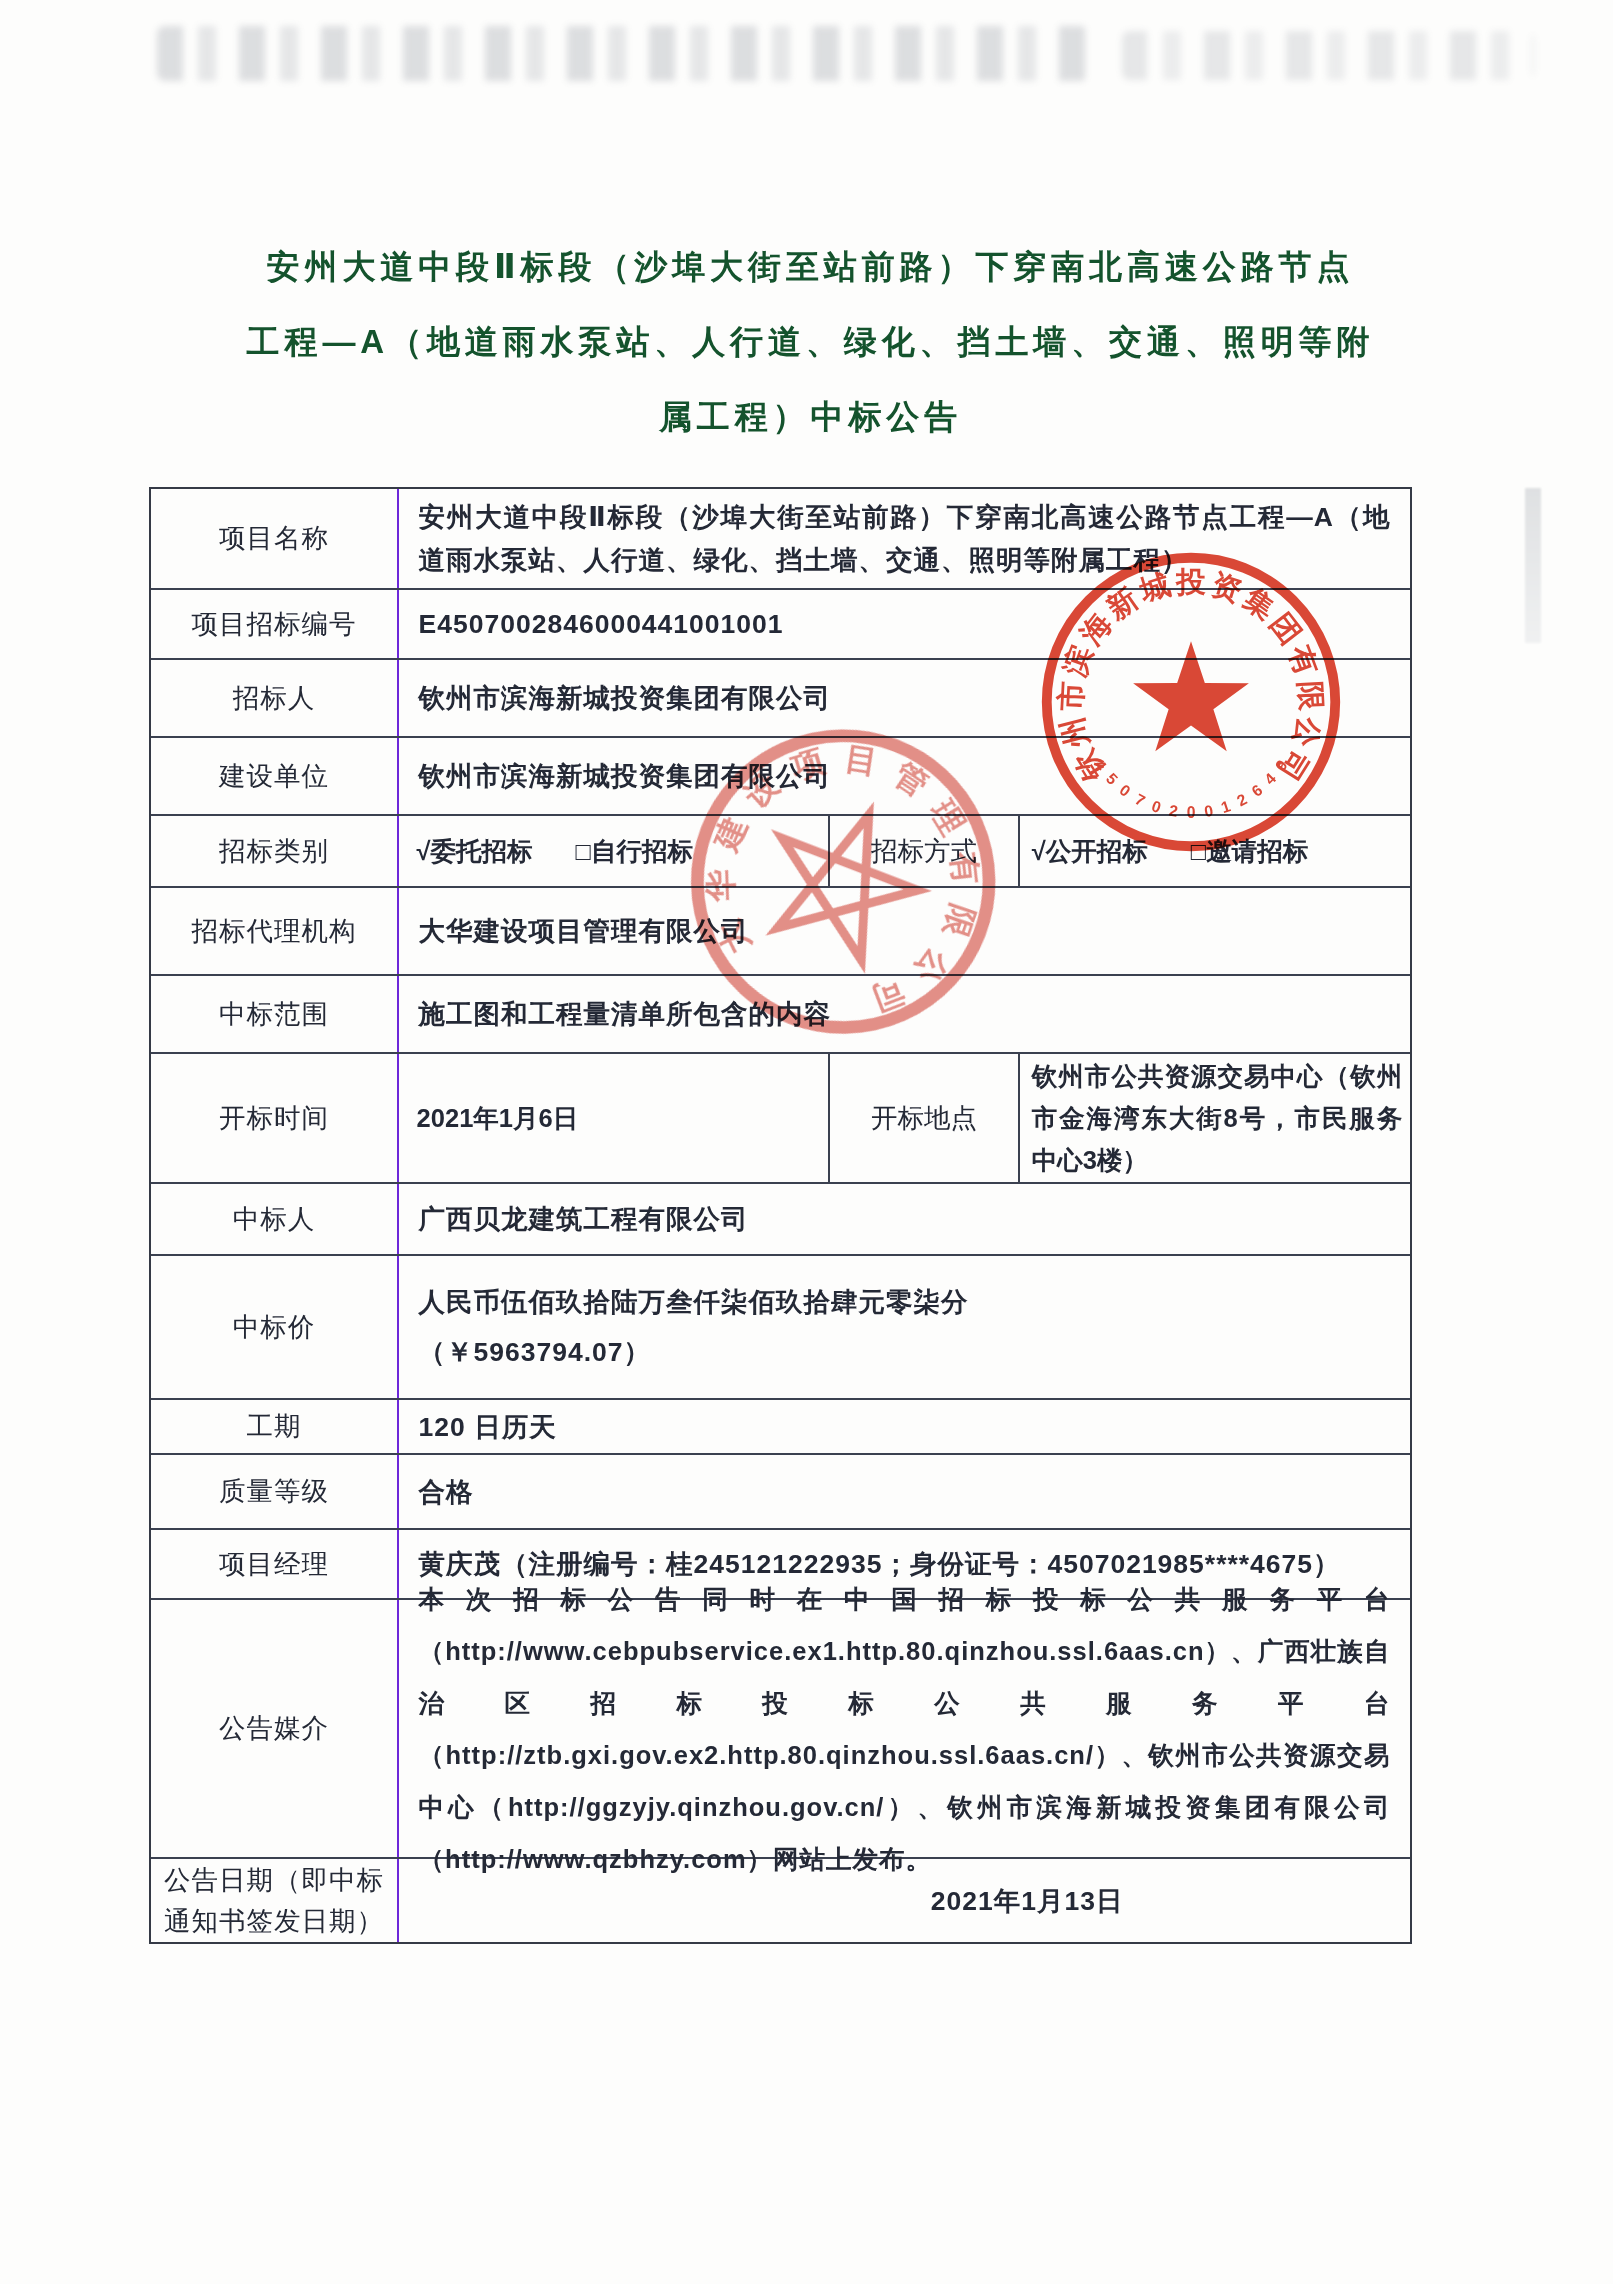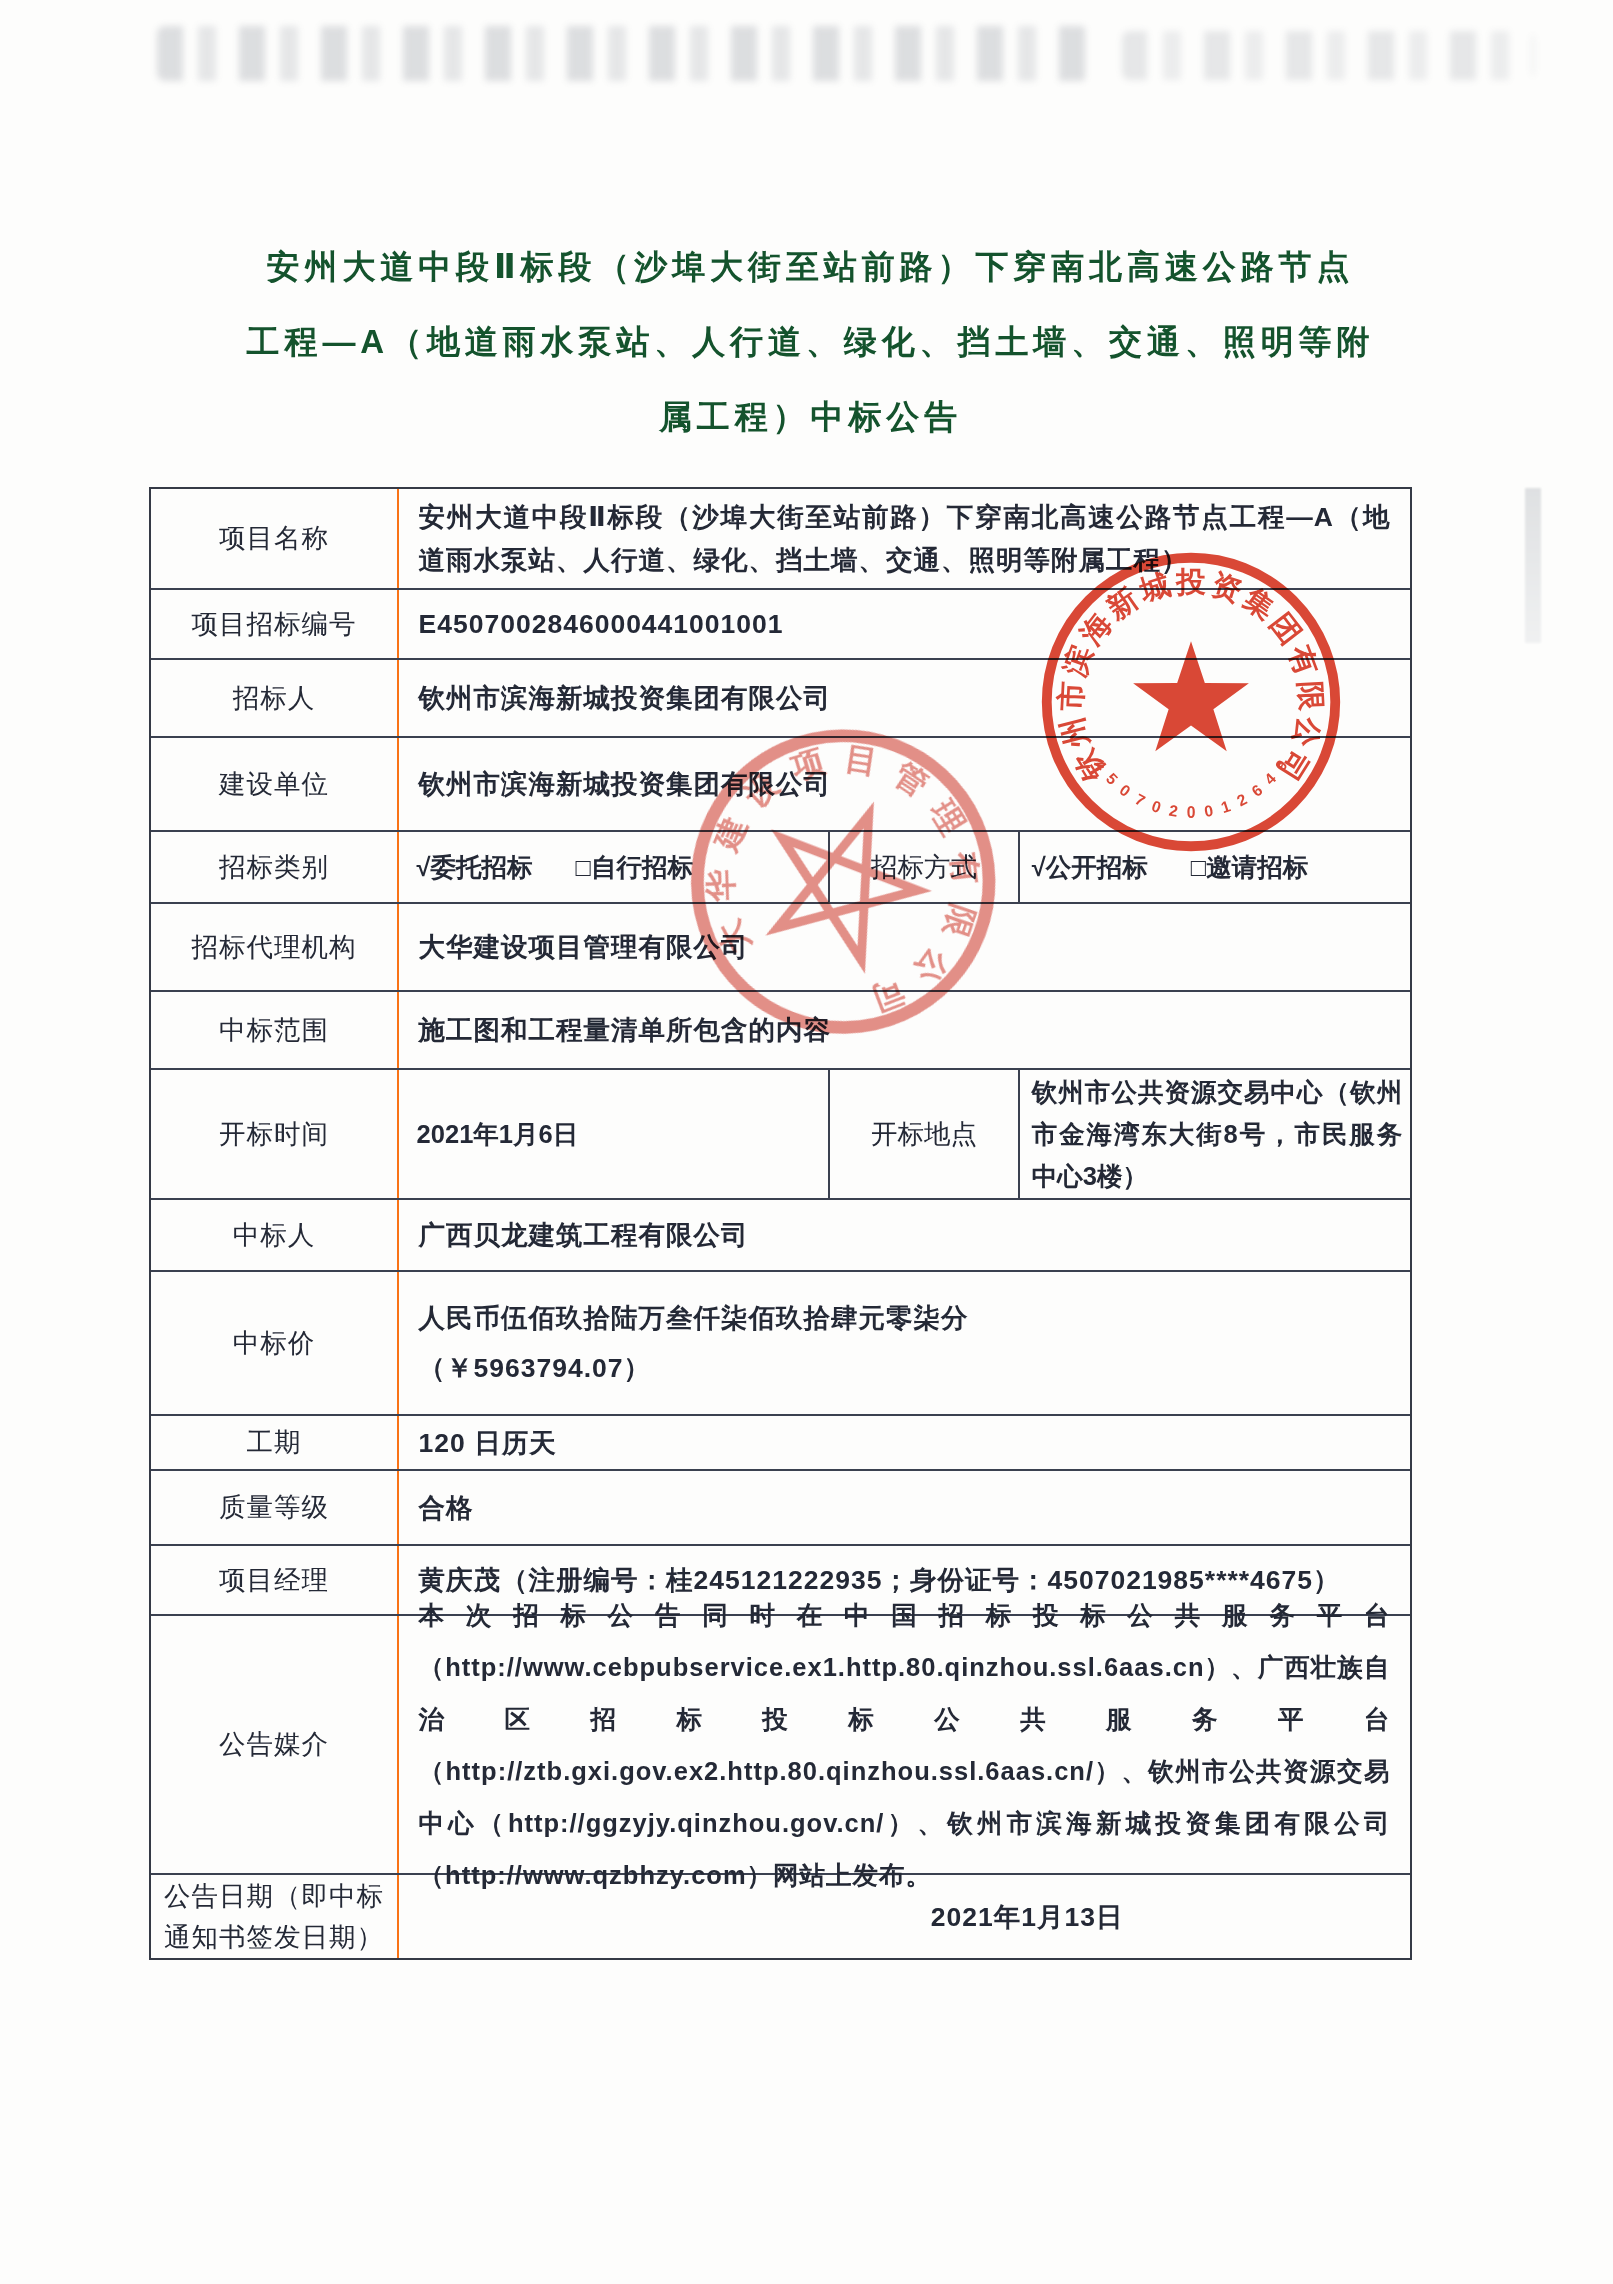--- a/index.html
+++ b/index.html
@@ -42,21 +42,21 @@
     position:absolute;left:149px;top:487px;width:1263px;
     border:2.9px solid #353a46;box-sizing:border-box;
     background:transparent;
   }
   .trow{display:flex;box-sizing:border-box;border-top:2px solid #3b4150;}
   .trow:first-child{border-top:none;}
   .cell{box-sizing:border-box;display:flex;align-items:center;}
   .lbl{
     width:248px;flex:0 0 248px;justify-content:center;text-align:center;
     font-size:26.5px;font-weight:500;letter-spacing:1px;
-    border-right:2px solid #f97316;padding:0 3.9px;line-height:39px;
+    border-right:2px solid #6d28d9;padding:0 3.9px;line-height:39px;
   }
   .val{
     flex:1 1 auto;padding:0 19.6px;font-size:26.5px;font-weight:600;
     letter-spacing:1px;min-width:0;
   }
   .c2{width:431px;flex:0 0 431px;border-right:2px solid #3b4150;padding:0 17.6px;
       font-size:25.5px;font-weight:600;}
   .c3{width:190px;flex:0 0 190px;border-right:2px solid #3b4150;
       justify-content:center;font-size:26.5px;font-weight:500;}
   .c4{width:394px;flex:0 0 394px;padding:0 11.8px;font-size:25.5px;font-weight:600;}
@@ -103,21 +103,21 @@
     <div class="trow" style="height:70px">
       <div class="cell lbl">项目招标编号</div>
       <div class="cell val">E4507002846000441001001</div>
     </div>
 
     <div class="trow" style="height:78px">
       <div class="cell lbl">招标人</div>
       <div class="cell val">钦州市滨海新城投资集团有限公司</div>
     </div>
 
-    <div class="trow" style="height:94px">
+    <div class="trow" style="height:78px">
       <div class="cell lbl">建设单位</div>
       <div class="cell val">钦州市滨海新城投资集团有限公司</div>
     </div>
 
     <div class="trow" style="height:72px">
       <div class="cell lbl">招标类别</div>
       <div class="cell c2">
         <span>√委托招标</span>
         <span class="chk-gap"></span>
         <span>□自行招标</span>

